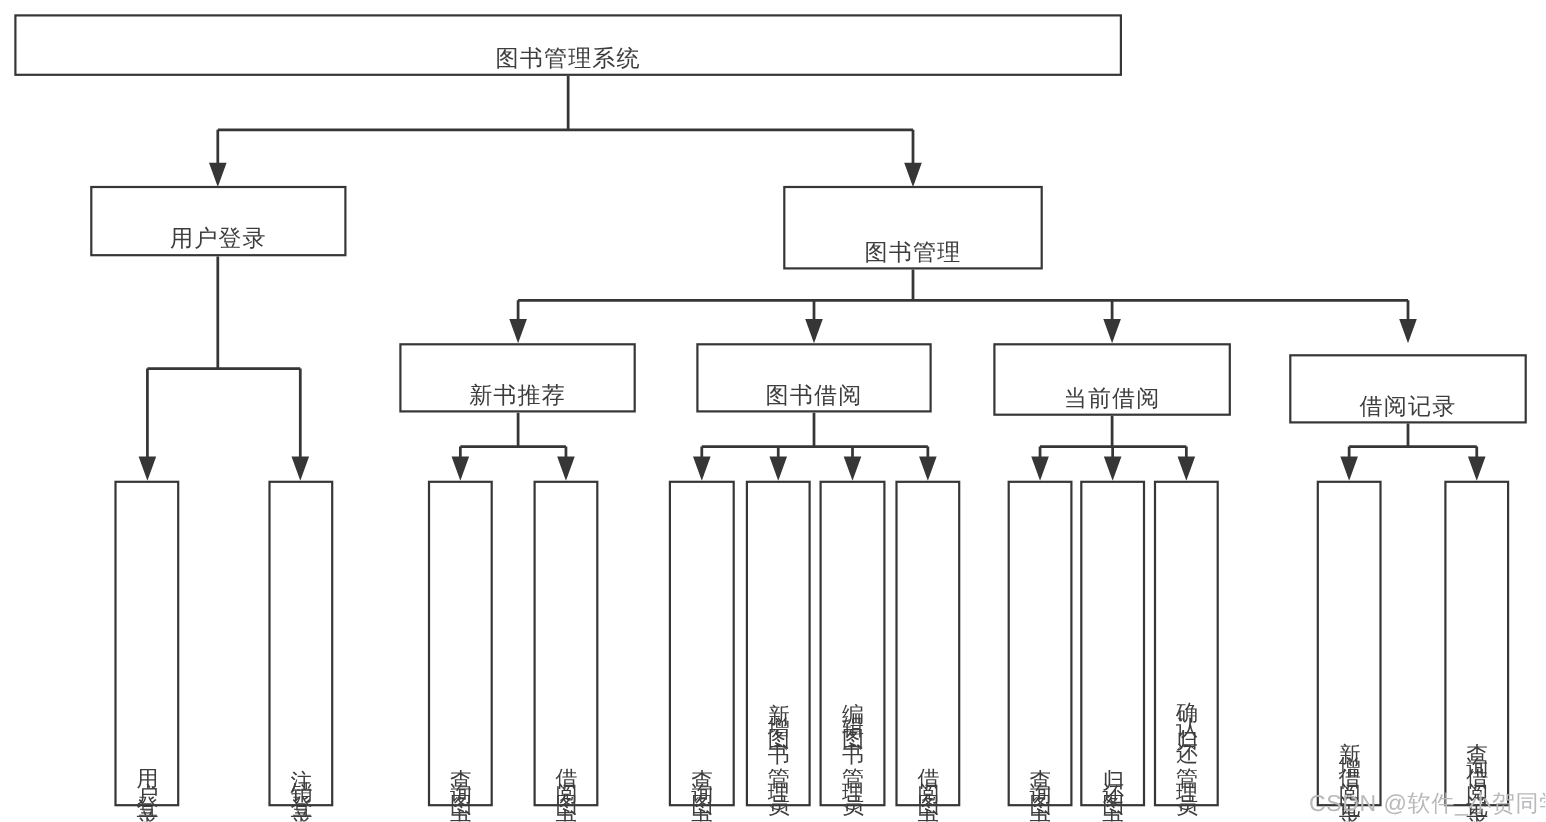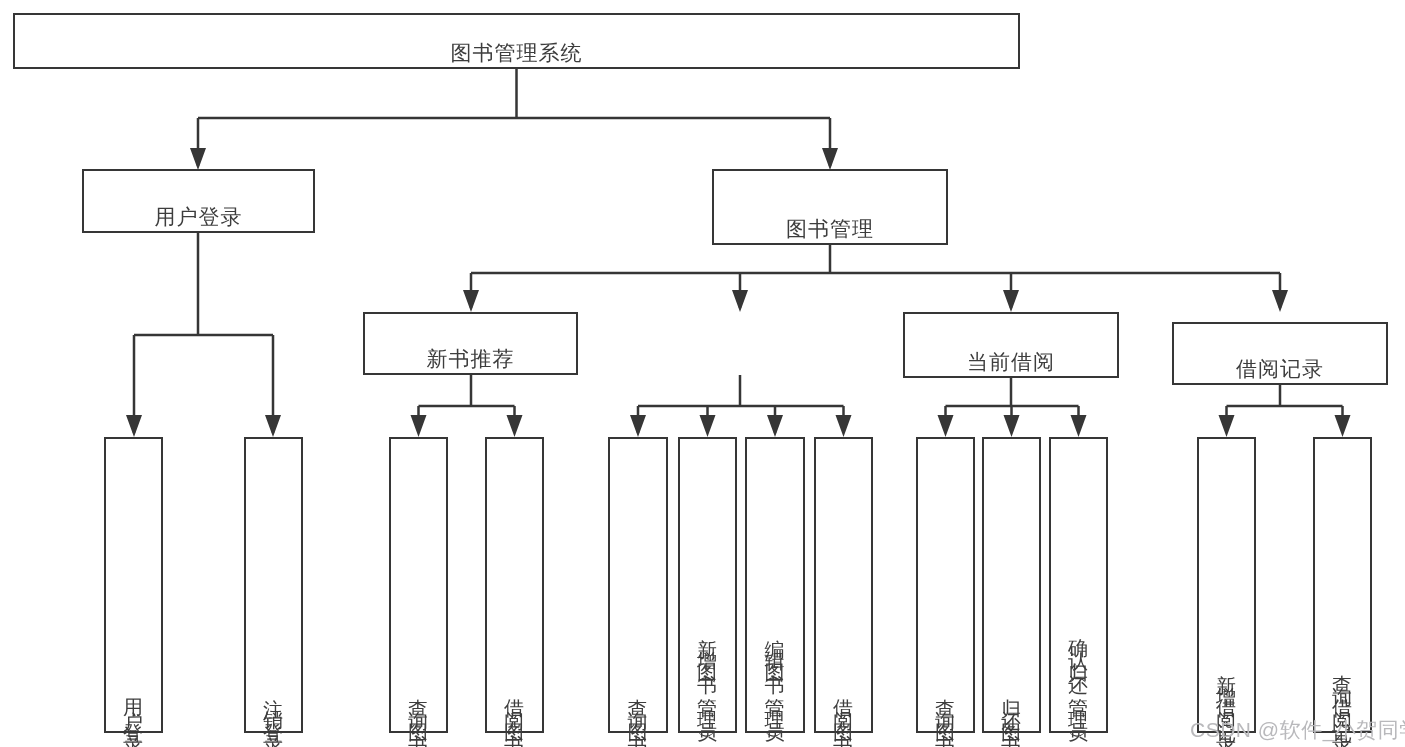--- a/index.html
+++ b/index.html
@@ -82,20 +82,23 @@
   <div class="node h-node" style="left:82px; top:169px; width:233px; height:64px;">
     <span>用户登录</span>
   </div>
   <div class="node h-node" style="left:712px; top:169px; width:236px; height:76px;font-family:Liberation Serif, serif;">
     <span>图书管理</span>
   </div>
 
   <div class="node h-node" style="left:363px; top:312px; width:215px; height:63px;">
     <span>新书推荐</span>
   </div>
+  <div class="node h-node" style="left:633px; top:312px; width:214px; height:63px;">
+    <span>图书借阅</span>
+  </div>
   <div class="node h-node" style="left:903px; top:312px; width:216px; height:66px;">
     <span>当前借阅</span>
   </div>
   <div class="node h-node" style="left:1172px; top:312px; width:216px; height:63px;margin-top:10px;">
     <span>借阅记录</span>
   </div>
 
   <div class="node v-node" style="left:104px; top:437px; width:59px; height:296px;">
     <span>用户登录</span>
   </div>

